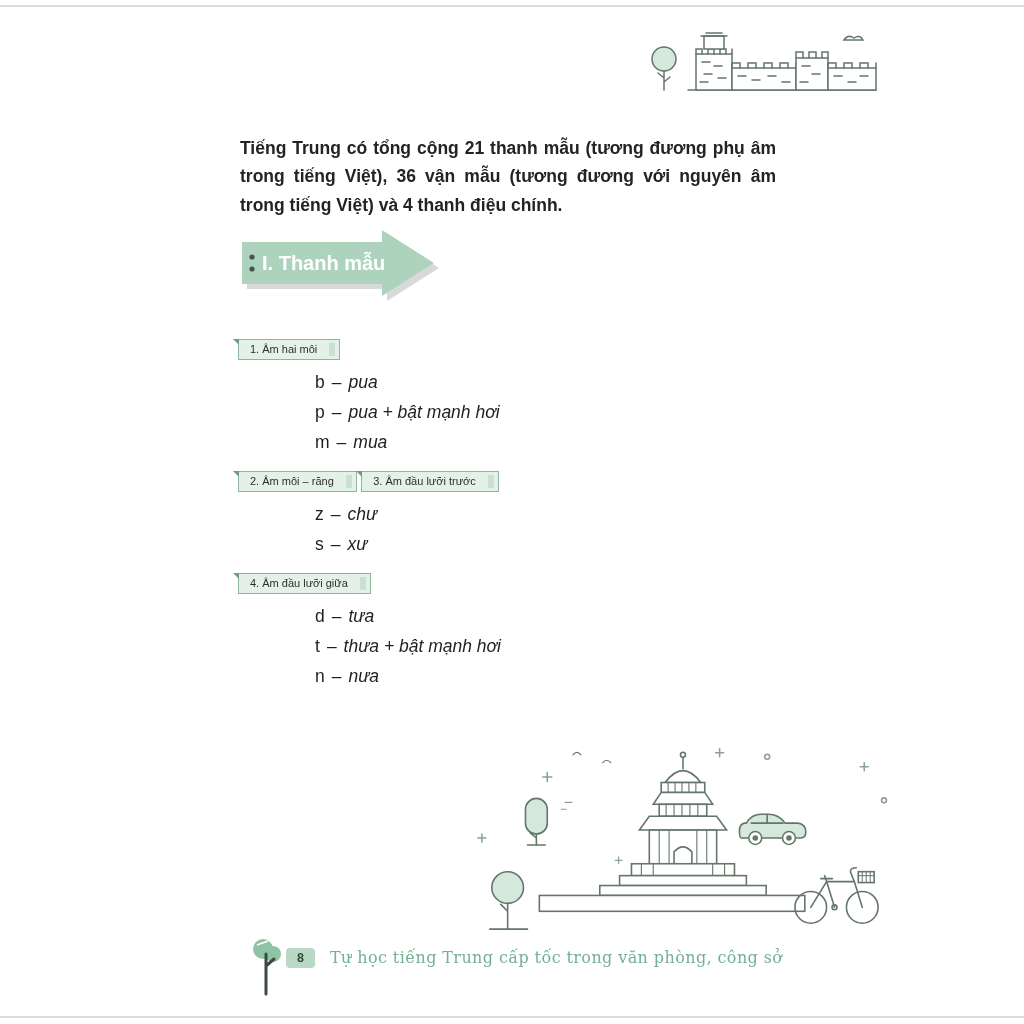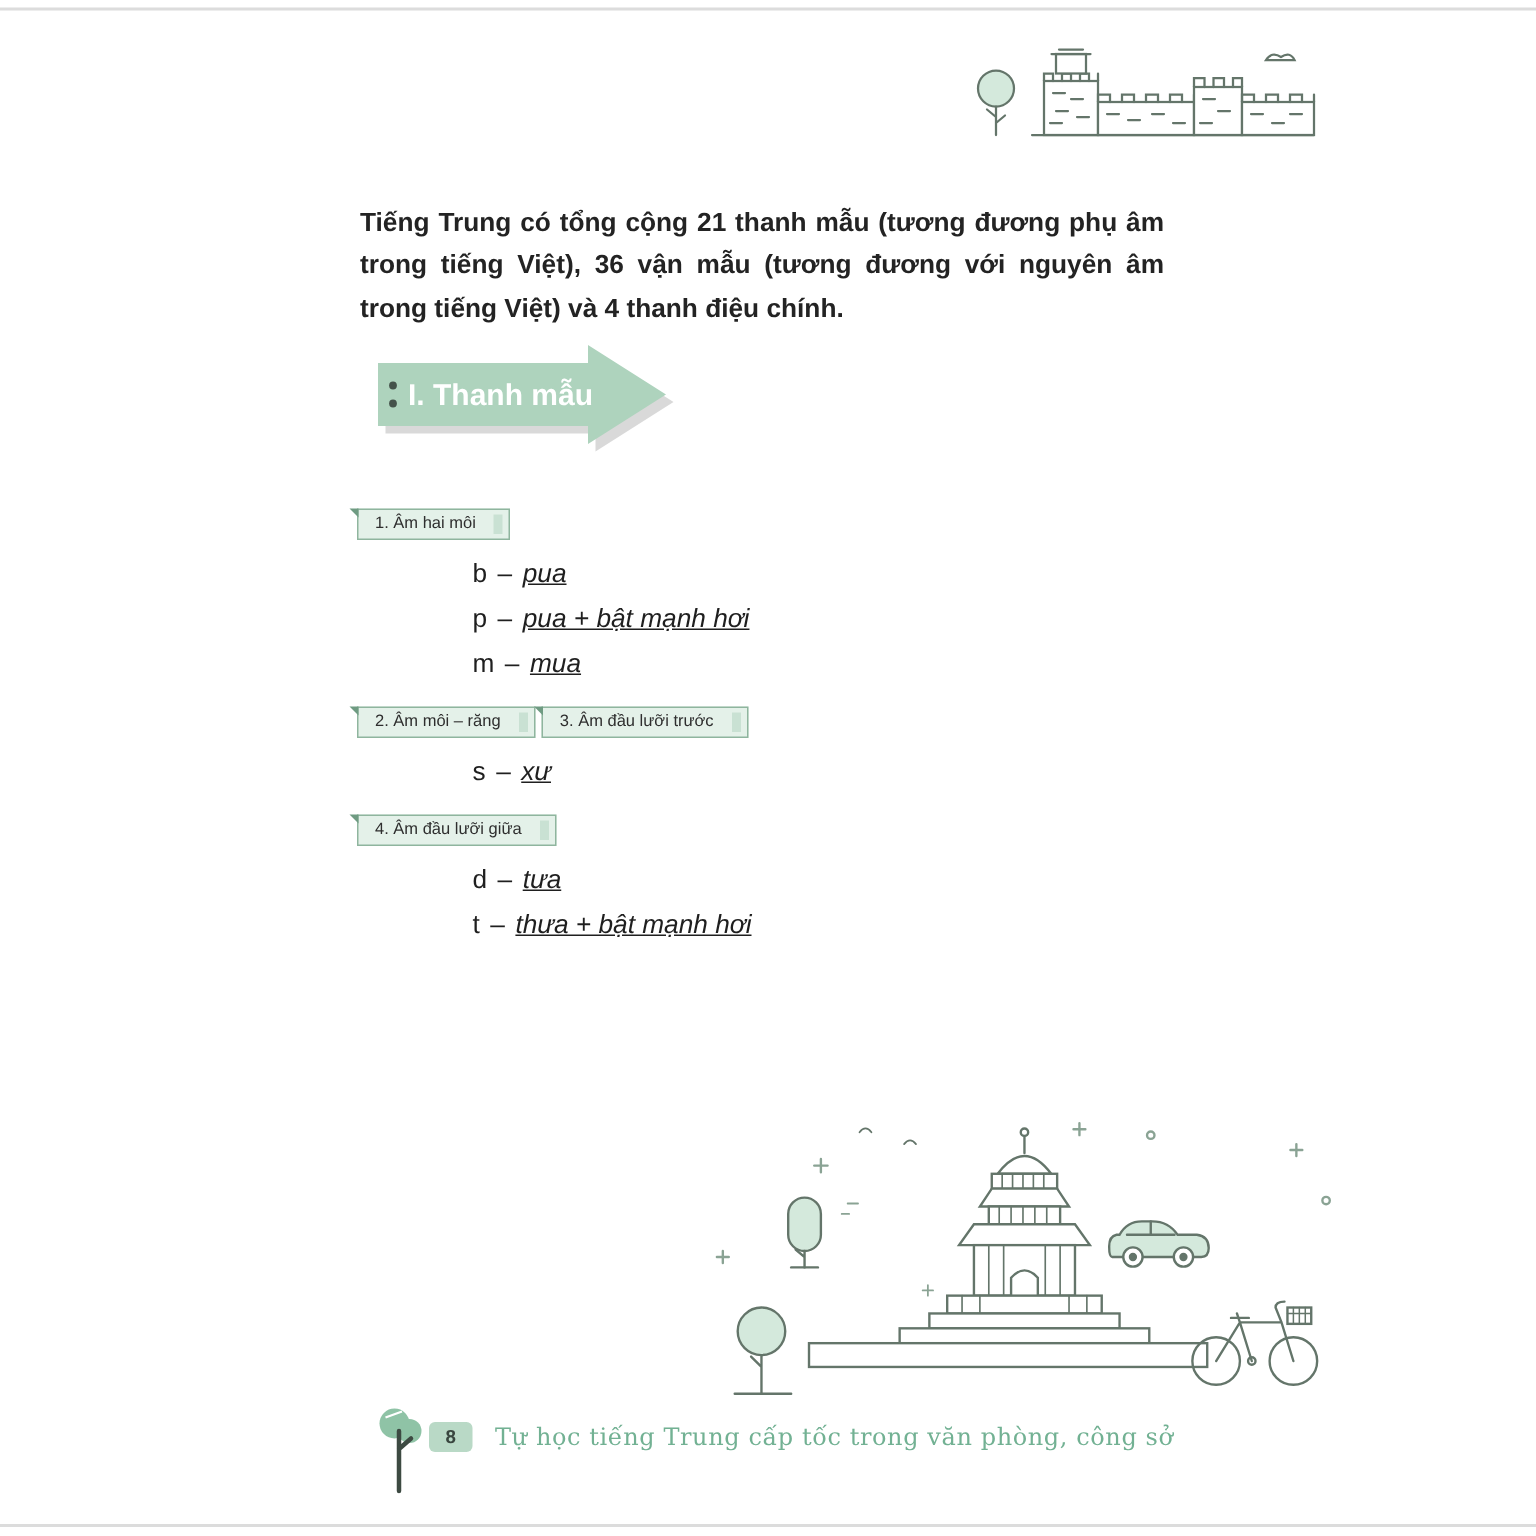--- a/index.html
+++ b/index.html
@@ -14,21 +14,21 @@
   .edge-line { position: absolute; left: 0; right: 0; height: 2px; background: #dcdcdc; }
   .edge-top { top: 5px; }
   .edge-bottom { top: 1016px; }
 
   .intro {
     position: absolute; left: 240px; top: 134px; width: 536px;
     font-weight: bold; font-size: 17.5px; line-height: 1.62;
     text-align: justify; color: #232323;
   }
 
-  .banner-wrap { position: absolute; left: 246px; top: 226px; }
+  .banner-wrap { position: absolute; left: 236px; top: 226px; }
   .banner-wrap text {
     font-family: "Liberation Sans", sans-serif;
     font-weight: bold; font-size: 20px; fill: #ffffff;
   }
 
   .content { position: absolute; left: 238px; top: 330px; width: 580px; }
 
   .tag {
     display: inline-block; position: relative;
     background: #e4f1e9; border: 1px solid #8fb59e;
@@ -41,21 +41,21 @@
     width: 6px; background: #c9e1d3;
   }
   .tag::before {
     content: ""; position: absolute; left: -6px; top: -1px;
     border-style: solid; border-width: 0 6px 6px 0;
     border-color: transparent #6f9b82 transparent transparent;
   }
 
   .item { margin: 9px 0 9px 77px; font-size: 17.5px; color: #1f1f1f; }
   .item .sep { margin: 0 7px; }
-  .item .reading { font-style: italic; text-decoration: underline; }
+  .item .reading { font-style: italic; }
 
   .great-wall { position: absolute; left: 648px; top: 32px; }
   .temple-scene { position: absolute; left: 470px; top: 742px; }
 
   .footer-tree { position: absolute; left: 248px; top: 936px; }
   .page-badge {
     position: absolute; left: 286px; top: 948px;
     width: 29px; height: 20px; background: #b9d9c6; border-radius: 4px;
     font-size: 12.5px; font-weight: bold; color: #39463f;
     display: flex; align-items: center; justify-content: center;
@@ -128,31 +128,37 @@
   </div>
 
   <div class="tag">
     <span>2. Âm môi – răng</span>
   </div>
 
   <div class="tag">
     <span>3. Âm đầu lưỡi trước</span>
   </div>
   <div class="item">
+    <span class="letter">z</span><span class="sep">–</span><span class="reading">chư</span>
+  </div>
+  <div class="item">
     <span class="letter">s</span><span class="sep">–</span><span class="reading">xư</span>
   </div>
 
   <div class="tag">
     <span>4. Âm đầu lưỡi giữa</span>
   </div>
   <div class="item">
     <span class="letter">d</span><span class="sep">–</span><span class="reading">tưa</span>
   </div>
   <div class="item">
     <span class="letter">t</span><span class="sep">–</span><span class="reading">thưa + bật mạnh hơi</span>
+  </div>
+  <div class="item">
+    <span class="letter">n</span><span class="sep">–</span><span class="reading">nưa</span>
   </div>
 
 </div>
 
 <svg class="temple-scene" width="420" height="192" viewBox="0 0 424 192">
   <g stroke="#64756a" stroke-width="1.6" fill="none" stroke-linecap="round">
 
     <path d="M104,12 q4,-5 8,0 M134,20 q4,-5 8,0" stroke-width="1.2"></path>
     <path d="M78,30 v9 M73.5,34.5 h9" stroke="#8aa394"></path>
     <path d="M252,6 v8 M248,10 h8" stroke="#8aa394"></path>

